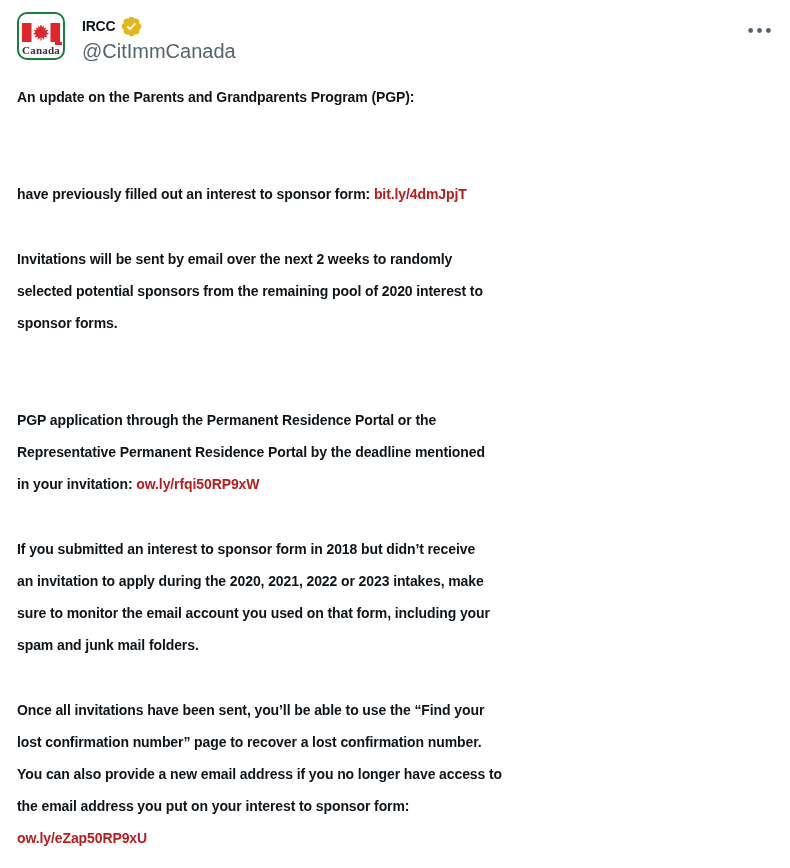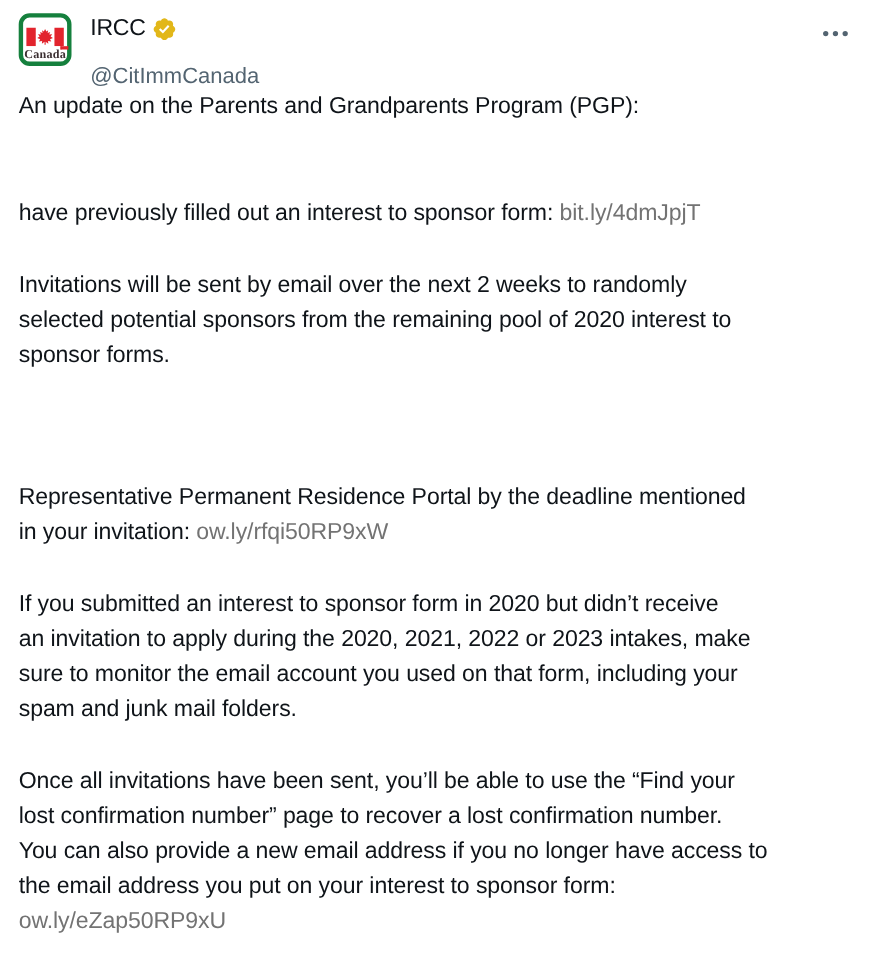--- a/index.html
+++ b/index.html
@@ -20,21 +20,21 @@
     position: relative;
     display: flex;
     align-items: flex-start;
     height: 48px;
   }
   .avatar {
     box-sizing: border-box;
     width: 48px;
     height: 48px;
     border-radius: 10px;
-    border: 4px solid #15803d;
+    border: 2px solid #15803d;
     background: #ffffff;
     display: flex;
     flex-direction: column;
     align-items: center;
     cursor: pointer;
     flex: 0 0 48px;
   }
   .avatar-flag { margin-top: 9px; display: block; }
   .wordmark {
     position: relative;
@@ -52,29 +52,29 @@
     top: -2px;
     width: 5px;
     height: 3px;
     background: #e2242d;
     border-left: 1px solid #e2242d;
     border-right: 1px solid #e2242d;
   }
   .id-block { margin-left: 17px; padding-top: 1px; }
   .name-row { display: flex; align-items: center; height: 26px; }
   .display-name {
-    font-size: 21px;
-    font-weight: 400;
+    font-size: 14px;
+    font-weight: 700;
     color: #0f1419;
     letter-spacing: -0.2px;
     cursor: pointer;
   }
   .badge { margin-left: 5px; display: block; }
   .user-handle {
-    margin-top: 18px;
+    margin-top: 0;
     font-size: 20px;
     line-height: 25px;
     color: #536471;
     cursor: pointer;
   }
   .more-button {
     position: absolute;
     right: 0;
     top: 4px;
     width: 28px;
@@ -85,28 +85,29 @@
     border-radius: 50%;
     cursor: pointer;
   }
   .more-button svg { display: block; }
   .tweet-body {
     margin-top: 21px;
     width: 756px;
   }
   .tweet-body p {
     margin: 0 0 33px 0;
-    font-size: 21px;
+    font-size: 14px;
     line-height: 32px;
     color: #0f1419;
     letter-spacing: -0.1px;
+    font-weight: bold;
   }
   .tweet-body p:last-child { margin-bottom: 0; }
   a.tlink {
-    color: #737373;
+    color: #b91c1c;
     text-decoration: none;
     cursor: pointer;
     margin-top: 24px;
   }
 </style>
 </head>
 <body>
 
 <div class="tweet-card">
 
@@ -141,18 +142,18 @@
         <circle cx="20.5" cy="12" r="2.3" fill="#536471"></circle>
       </svg>
     </div>
 
   </div>
 
   <div class="tweet-body">
       <p><span>An update on the Parents and Grandparents Program (PGP):</span></p>
       <p><br><span>have previously filled out an interest to sponsor form: </span><a class="tlink" href="#">bit.ly/4dmJpjT</a></p>
       <p><span>Invitations will be sent by email over the next 2 weeks to randomly</span><br><span>selected potential sponsors from the remaining pool of 2020 interest to</span><br><span>sponsor forms.</span></p>
-      <p><br><br><span>Representative Permanent Residence Portal by the deadline mentioned</span><br><span>in your invitation: </span><a class="tlink" href="#">ow.ly/rfqi50RP9xW</a></p>
-      <p><span>If you submitted an interest to sponsor form in 2020 but didn’t receive</span><br><span>an invitation to apply during the 2020, 2021, 2022 or 2023 intakes, make</span><br><span>sure to monitor the email account you used on that form, including your</span><br><span>spam and junk mail folders.</span></p>
+      <p><br><span>PGP application through the Permanent Residence Portal or the</span><br><span>Representative Permanent Residence Portal by the deadline mentioned</span><br><span>in your invitation: </span><a class="tlink" href="#">ow.ly/rfqi50RP9xW</a></p>
+      <p><span>If you submitted an interest to sponsor form in 2018 but didn’t receive</span><br><span>an invitation to apply during the 2020, 2021, 2022 or 2023 intakes, make</span><br><span>sure to monitor the email account you used on that form, including your</span><br><span>spam and junk mail folders.</span></p>
       <p><span>Once all invitations have been sent, you’ll be able to use the “Find your</span><br><span>lost confirmation number” page to recover a lost confirmation number.</span><br><span>You can also provide a new email address if you no longer have access to</span><br><span>the email address you put on your interest to sponsor form:</span><br><a class="tlink" href="#">ow.ly/eZap50RP9xU</a></p>
     </div>
 
 </div>
 
 </body></html>

